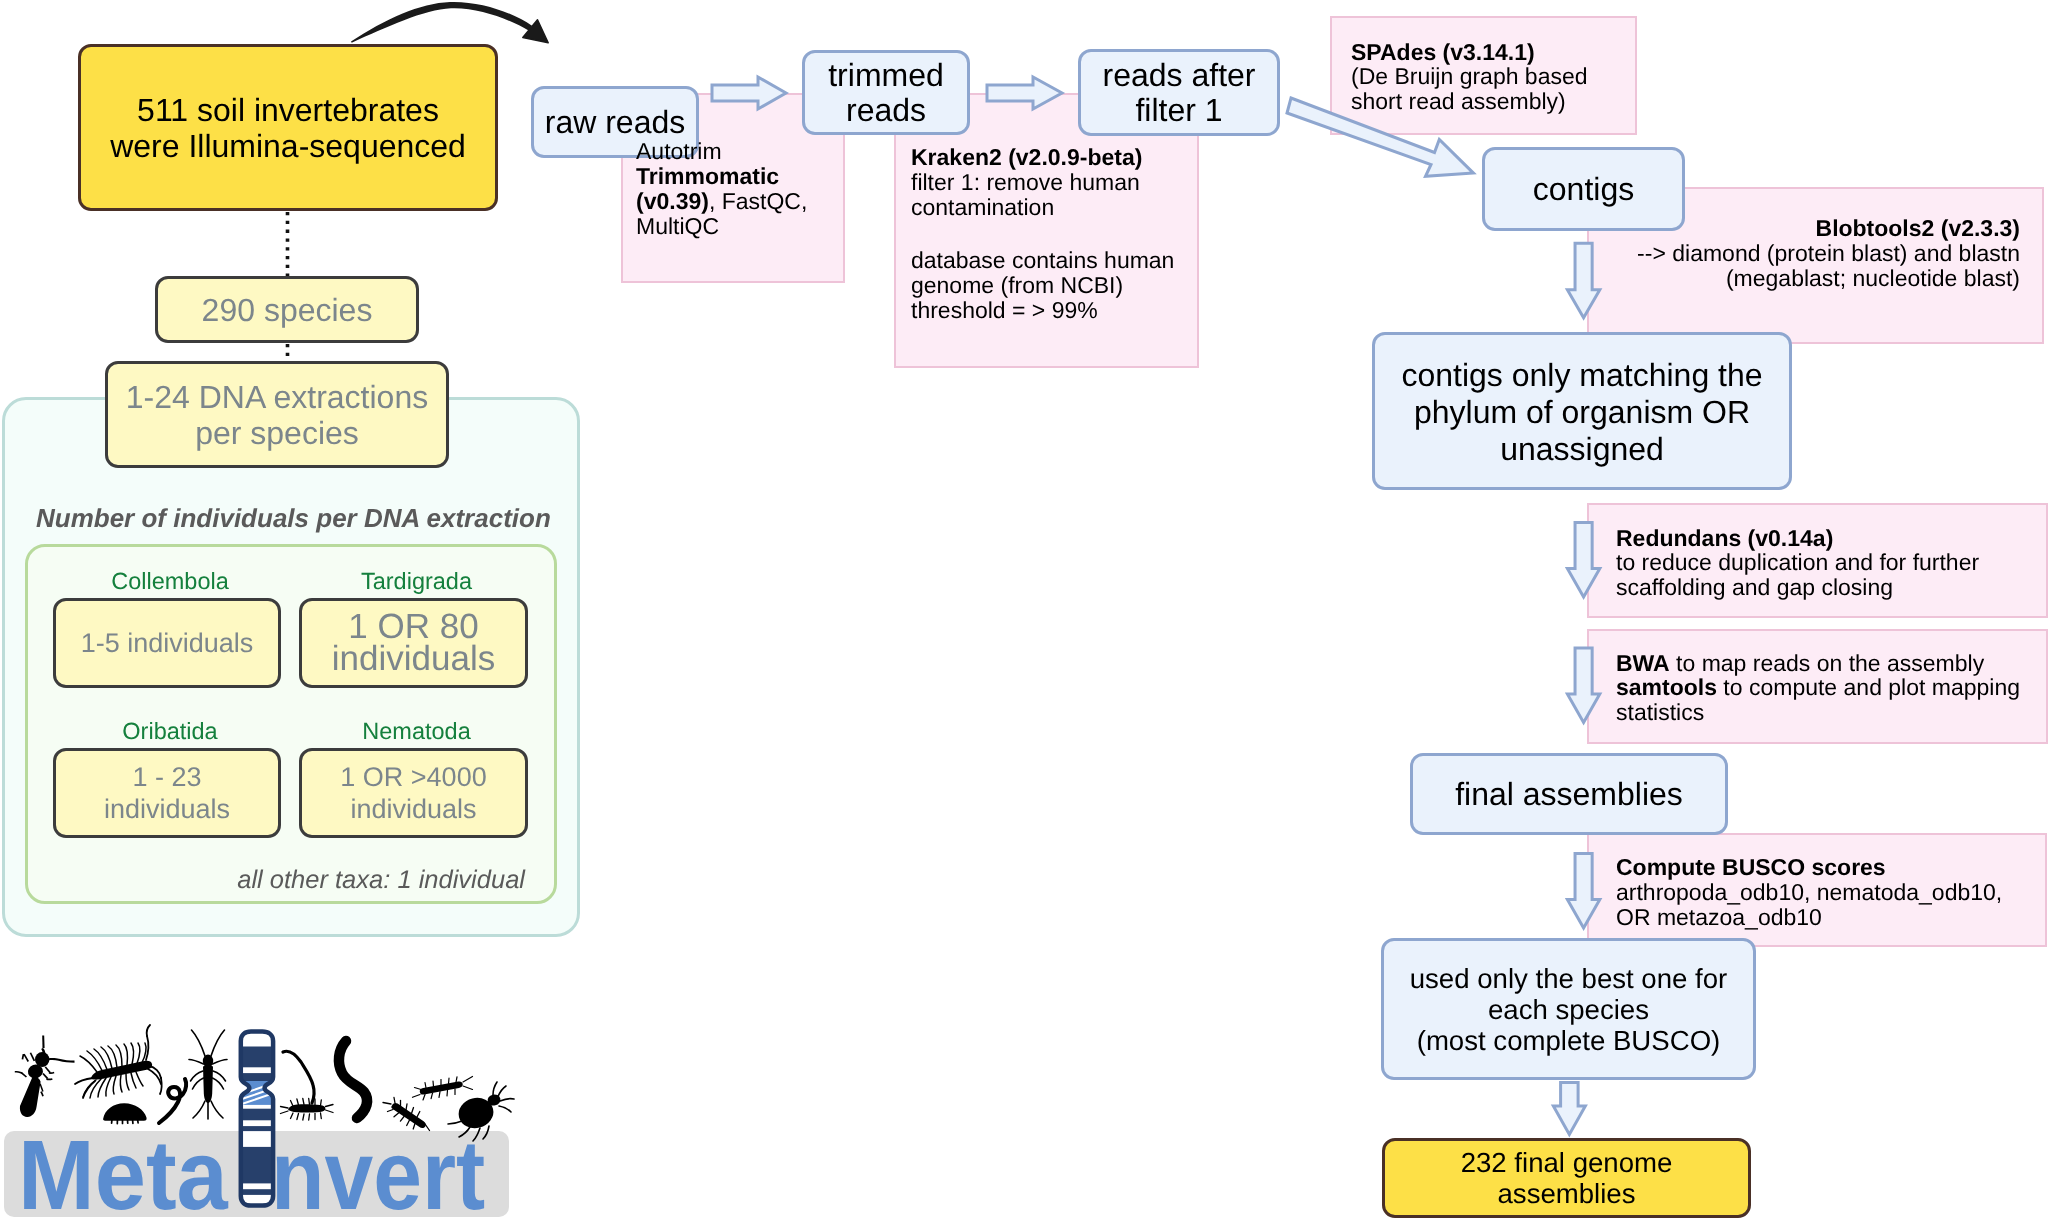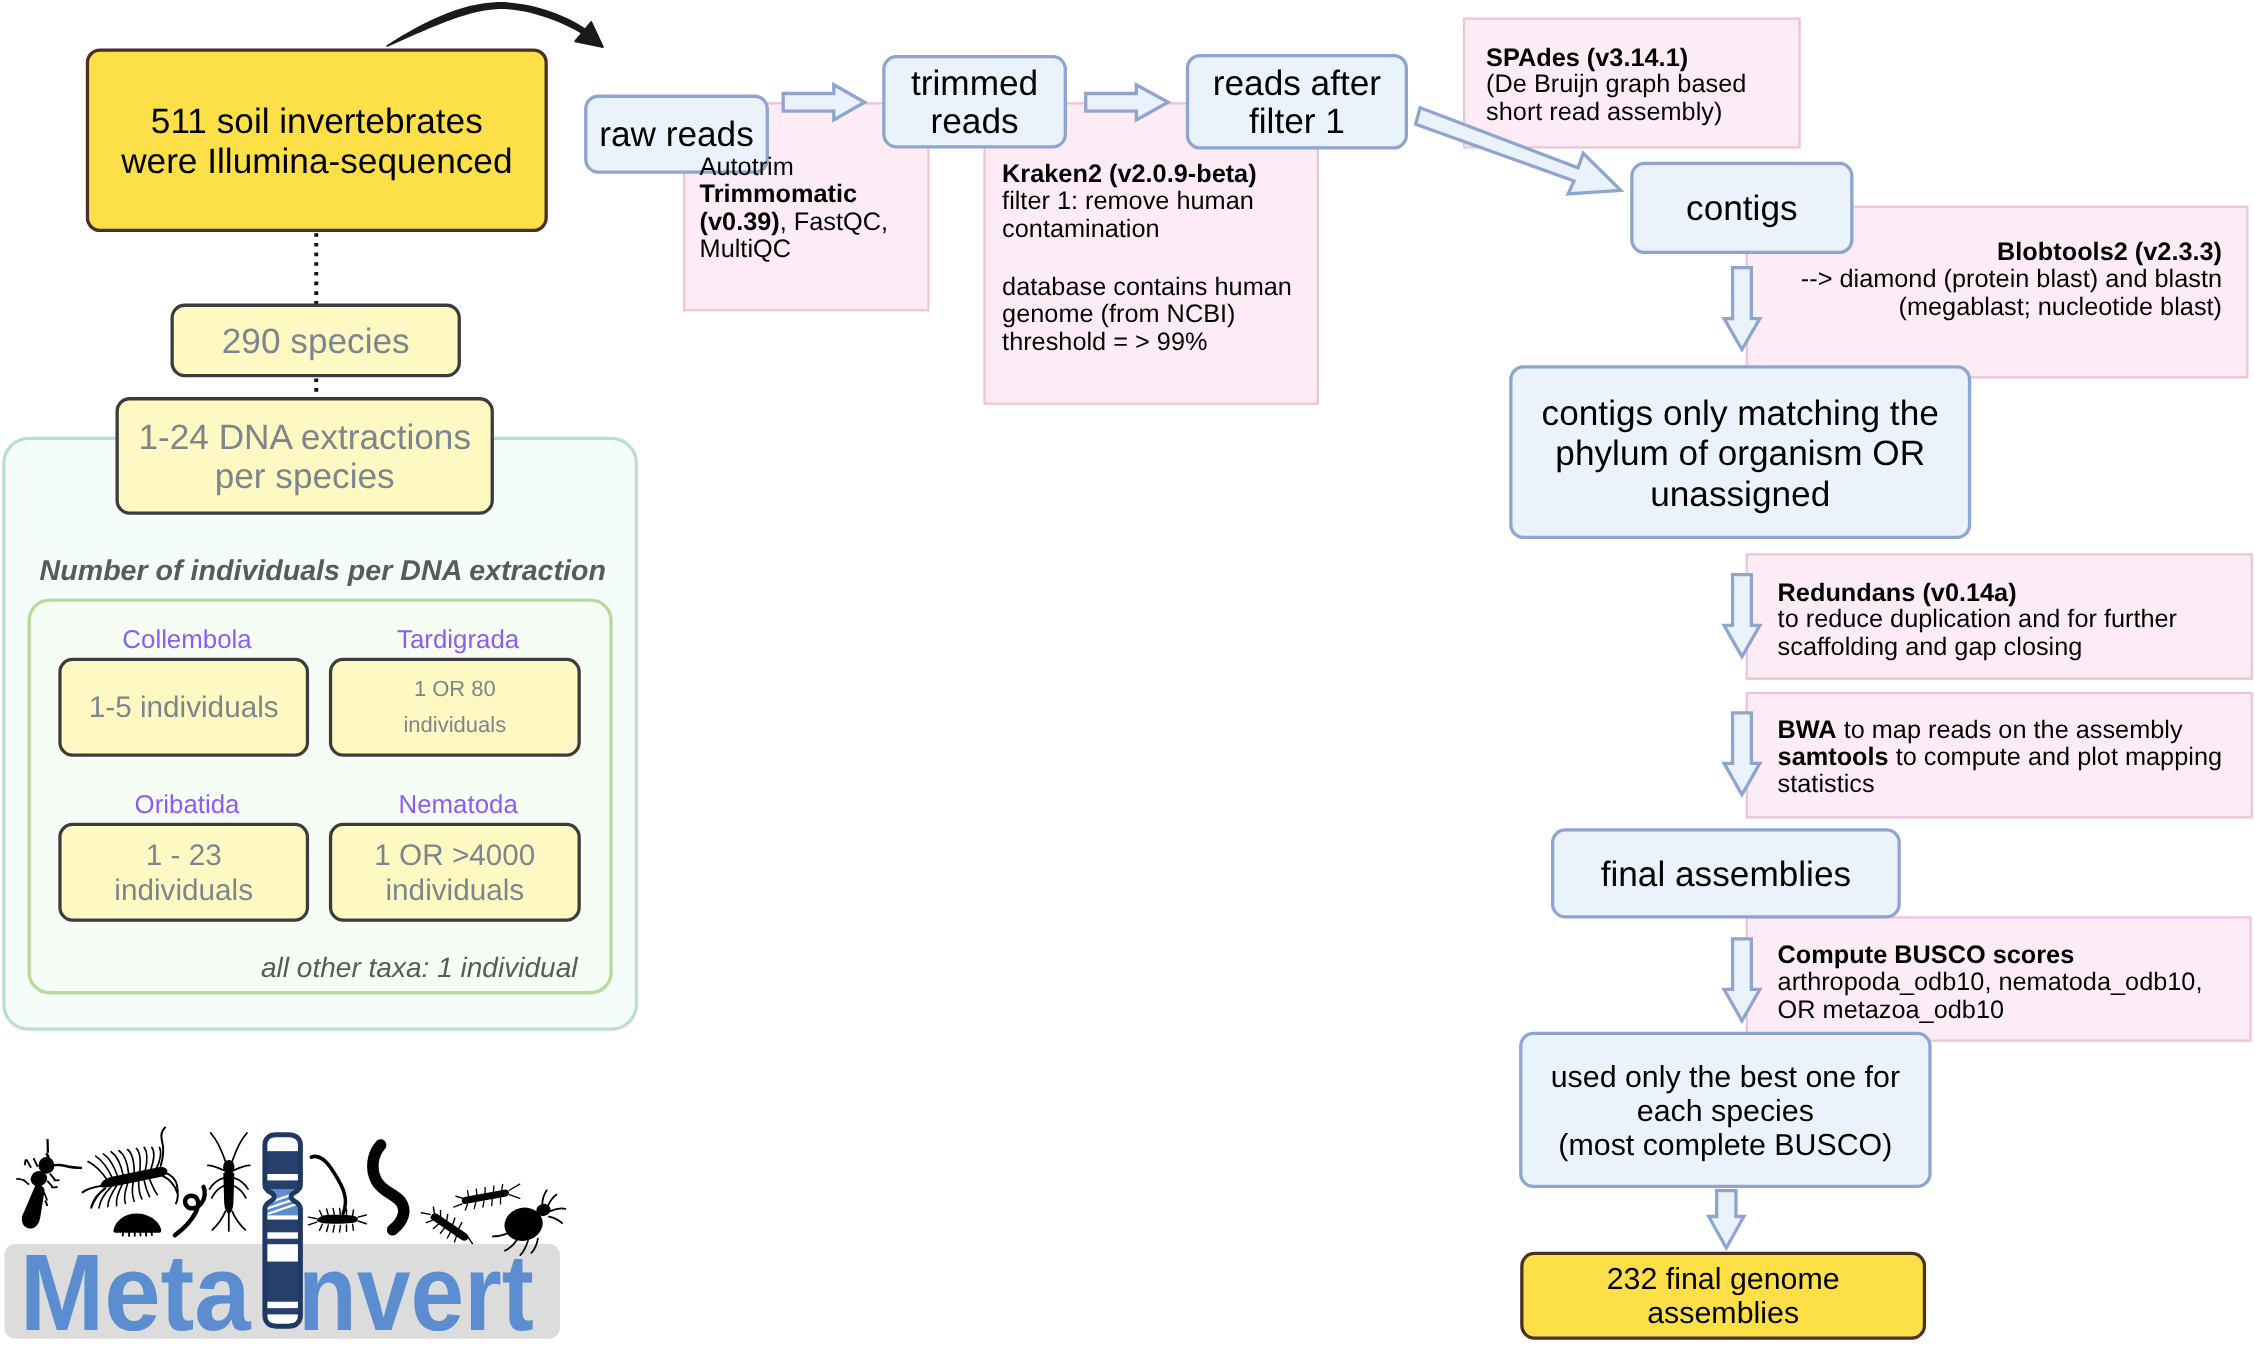--- a/index.html
+++ b/index.html
@@ -9,21 +9,21 @@
   .abs{position:absolute;box-sizing:border-box;}
   .node{border-radius:13px;display:flex;align-items:center;justify-content:center;
         text-align:center;white-space:pre-line;}
   .blue{background:#eaf2fc;border:3px solid #8ea6cf;font-size:32px;line-height:38px;}
   .brown{background:#fde047;border:3.5px solid #4a3026;font-size:32px;line-height:38px;}
   .grey{background:#fef9c3;border:3.5px solid #3c3c3c;color:#7c868c;font-size:32px;line-height:38px;}
   .pinkbox{background:#fdecf6;border:2px solid #eec3d8;}
   .ptxt{position:absolute;font-size:23px;line-height:24.9px;color:#000;white-space:nowrap;}
   .tealbox{background:#f4fdfa;border:3px solid #bcdcd8;border-radius:24px;}
   .greenbox{background:#f6fdf4;border:3px solid #b8da9c;border-radius:20px;}
-  .taxlabel{position:absolute;font-size:26px;color:#8b5cf6;text-align:center;}
+  .taxlabel{position:absolute;font-size:26px;color:#15803d;text-align:center;}
   .b{font-weight:bold;}
   .gap{height:28.5px;}
   svg.conn{position:absolute;left:0;top:0;overflow:visible;}
 </style>
 </head>
 <body>
 
 <div class="abs pinkbox" style="left:620.5px;top:93px;width:224px;height:190px;"></div>
 <div class="abs pinkbox" style="left:893.5px;top:93px;width:305px;height:275px;"></div>
 <div class="abs pinkbox" style="left:1330px;top:16px;width:307px;height:119px;"></div>
@@ -351,21 +351,21 @@
 <div class="abs taxlabel" style="left:56px;top:568px;width:228px;font-size:23.5px;">
   <span>Collembola</span>
 </div>
 <div class="abs node grey" style="left:53px;top:598px;width:228px;height:90px;font-size:27px;line-height:32px;">
   <span>1-5 individuals</span>
 </div>
 
 <div class="abs taxlabel" style="left:302px;top:568px;width:229px;font-size:23.5px;">
   <span>Tardigrada</span>
 </div>
-<div class="abs node grey" style="left:299px;top:598px;width:229px;height:90px;font-size:20px;line-height:32px;align-items:center;">
+<div class="abs node grey" style="left:299px;top:598px;width:229px;height:90px;font-size:35px;line-height:32px;align-items:center;">
   <span>1 OR 80
 individuals</span>
 </div>
 
 <div class="abs taxlabel" style="left:56px;top:718px;width:228px;font-size:23.5px;">
   <span>Oribatida</span>
 </div>
 <div class="abs node grey" style="left:53px;top:748px;width:228px;height:90px;font-size:27px;line-height:32px;">
   <span>1 - 23
 individuals</span>

